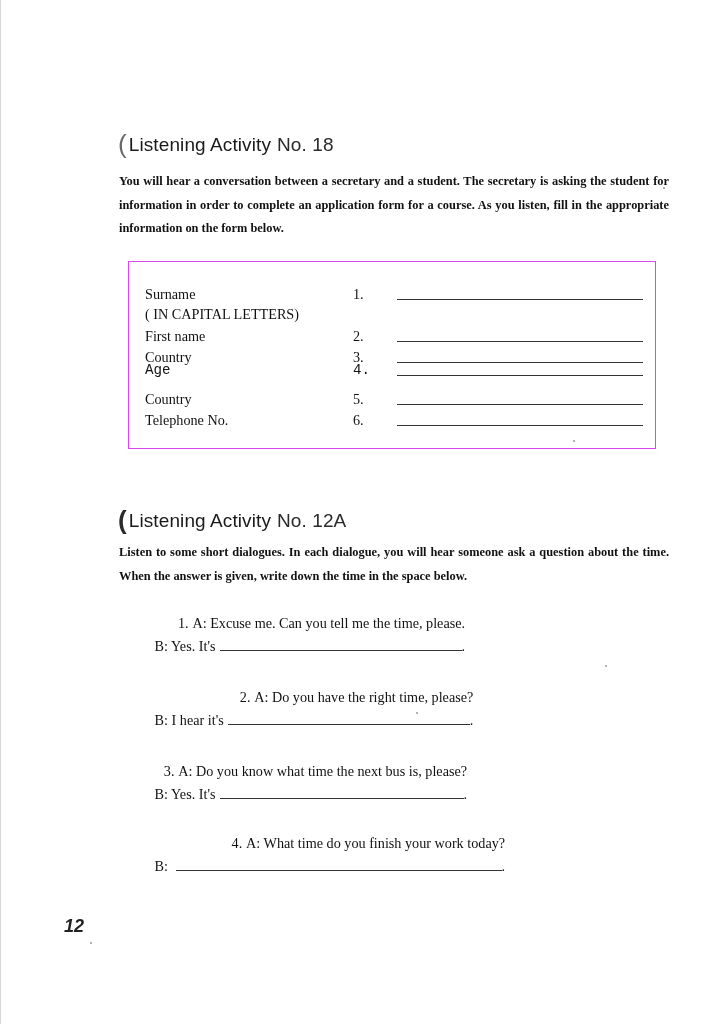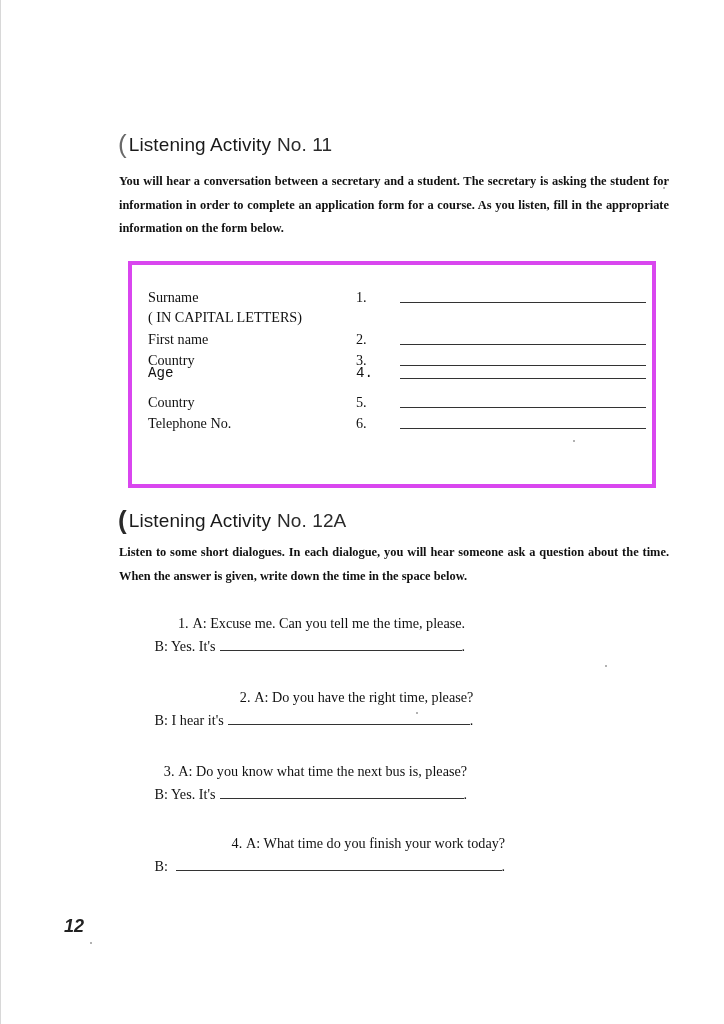--- a/index.html
+++ b/index.html
@@ -58,22 +58,22 @@
       font-size: 12.4px;
       line-height: 23.5px;
       text-align: justify;
       color: #111;
     }
     .form-box {
       position: absolute;
       left: 128px;
       top: 261px;
       width: 528px;
-      height: 227px;
-      border: 4px solid #d946ef;
+      height: 188px;
+      border: 1px solid #d946ef;
       box-sizing: border-box;
     }
     .form-row {
       position: absolute;
       left: 16px;
       width: 500px;
       height: 20px;
       font-size: 14.2px;
       line-height: 20px;
     }
@@ -147,21 +147,21 @@
     }
   </style>
 </head>
 <body>
 
 <div class="left-edge"></div>
 
 <div class="section-heading" style="top:132px;">
   <span class="heading-bracket">(</span>
   <span>Listening Activity</span>
-  <span class="heading-number">No. 11</span>
+  <span class="heading-number">No. 18</span>
 </div>
 
 <div class="instructions" style="top:170px;">You will hear a conversation between a secretary and a student. The secretary is asking the student for information in order to complete an application form for a course. As you listen, fill in the appropriate information on the form below.</div>
 
 <div class="form-box">
   <div class="form-row" style="top:22px;">
     <span class="form-label">Surname</span>
     <span class="form-num">1.</span>
     <span class="form-line"></span>
   </div>

